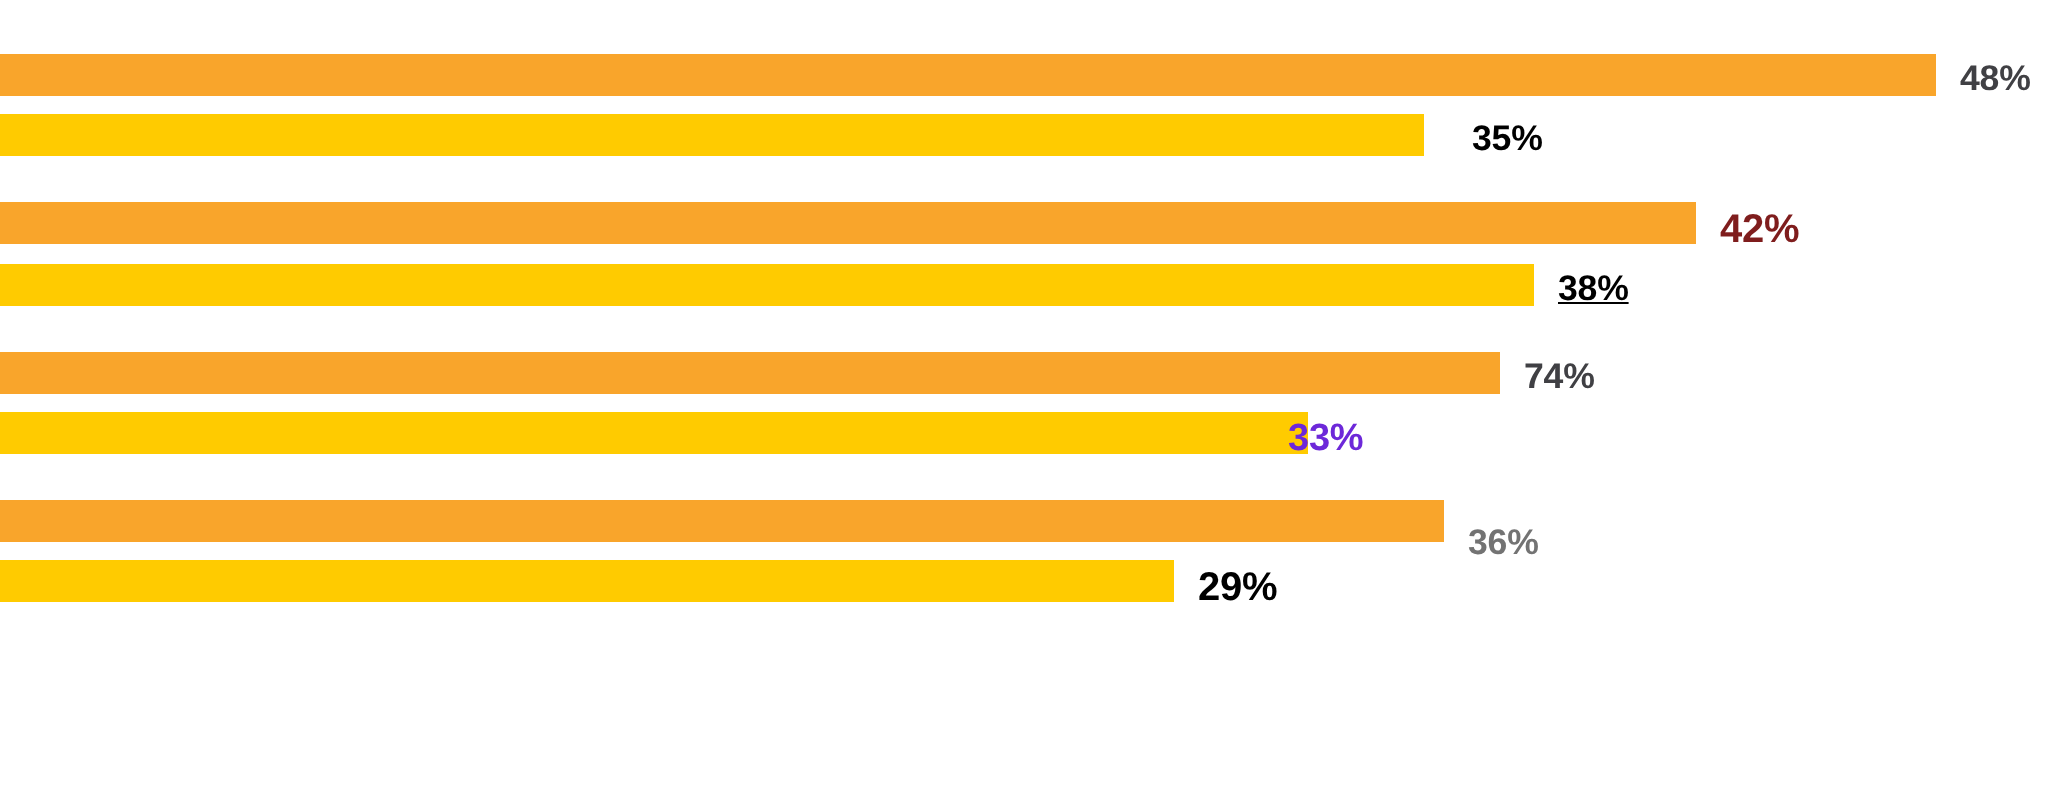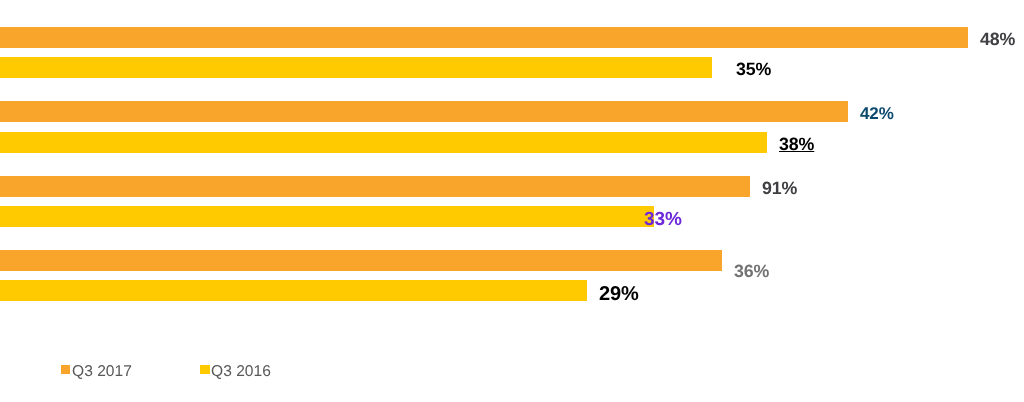--- a/index.html
+++ b/index.html
@@ -75,35 +75,25 @@
 </head>
 <body>
 
 <div id="chart">
   <div class="plot" id="bars">
       <div class="bar" style="top: 27.1px; height: 21.1px; width: 968px; background: rgb(249, 165, 43);"></div>
       <div class="bar-label" style="left: 979.5px; top: 31.1px; color: rgb(64, 64, 68); font-size: 17.8px;">48%</div>
       <div class="bar" style="top: 57.25px; height: 21.1px; width: 712px; background: rgb(255, 203, 0);"></div>
       <div class="bar-label" style="left: 723.5px; top: 61.25px; color: rgb(0, 0, 0); font-size: 17.8px; margin-left: 12px;">35%</div>
       <div class="bar" style="top: 101.4px; height: 21.1px; width: 848px; background: rgb(249, 165, 43);"></div>
-      <div class="bar-label" style="left: 859.5px; top: 105.4px; color: #0c4a6e; font-size: 17px;">42%</div>
+      <div class="bar-label" style="left: 859.5px; top: 105.4px; color: #7f1d1d; font-size: 20px;">42%</div>
       <div class="bar" style="top: 131.55px; height: 21.1px; width: 767px; background: rgb(255, 203, 0);"></div>
       <div class="bar-label" style="left: 778.5px; top: 135.55px; color: rgb(0, 0, 0); font-size: 17.8px; text-decoration: underline;">38%</div>
       <div class="bar" style="top: 175.8px; height: 21.1px; width: 750px; background: rgb(249, 165, 43);"></div>
-      <div class="bar-label" style="left: 761.5px; top: 179.8px; color: rgb(64, 64, 68); font-size: 17.8px;">91%</div>
+      <div class="bar-label" style="left: 761.5px; top: 179.8px; color: rgb(64, 64, 68); font-size: 17.8px;">74%</div>
       <div class="bar" style="top: 205.95px; height: 21.1px; width: 654px; background: rgb(255, 203, 0);"></div>
       <div class="bar-label" style="left: 644px; top: 209.95px; color: #6d28d9; font-size: 19px;">33%</div>
       <div class="bar" style="top: 250.2px; height: 21.1px; width: 722px; background: rgb(249, 165, 43);"></div>
       <div class="bar-label" style="left: 733.5px; top: 263px; color: #737373; font-size: 17.8px;">36%</div>
       <div class="bar" style="top: 280.35px; height: 21.1px; width: 587px; background: rgb(255, 203, 0);"></div>
       <div class="bar-label" style="left: 598.5px; top: 284.35px; color: rgb(0, 0, 0); font-size: 20px;">29%</div>
     </div>
-  <div class="legend">
-    <div class="legend-item" id="leg0" style="left: 60.5px; top: 35px;">
-      <span class="legend-swatch" style="background: rgb(249, 165, 43);"></span>
-      <span class="legend-label">Q3 2017</span>
-    </div>
-    <div class="legend-item" id="leg1" style="left: 200.2px; top: 35px;">
-      <span class="legend-swatch" style="background: rgb(255, 203, 0);"></span>
-      <span class="legend-label">Q3 2016</span>
-    </div>
-  </div>
 </div>
 
 </body></html>

